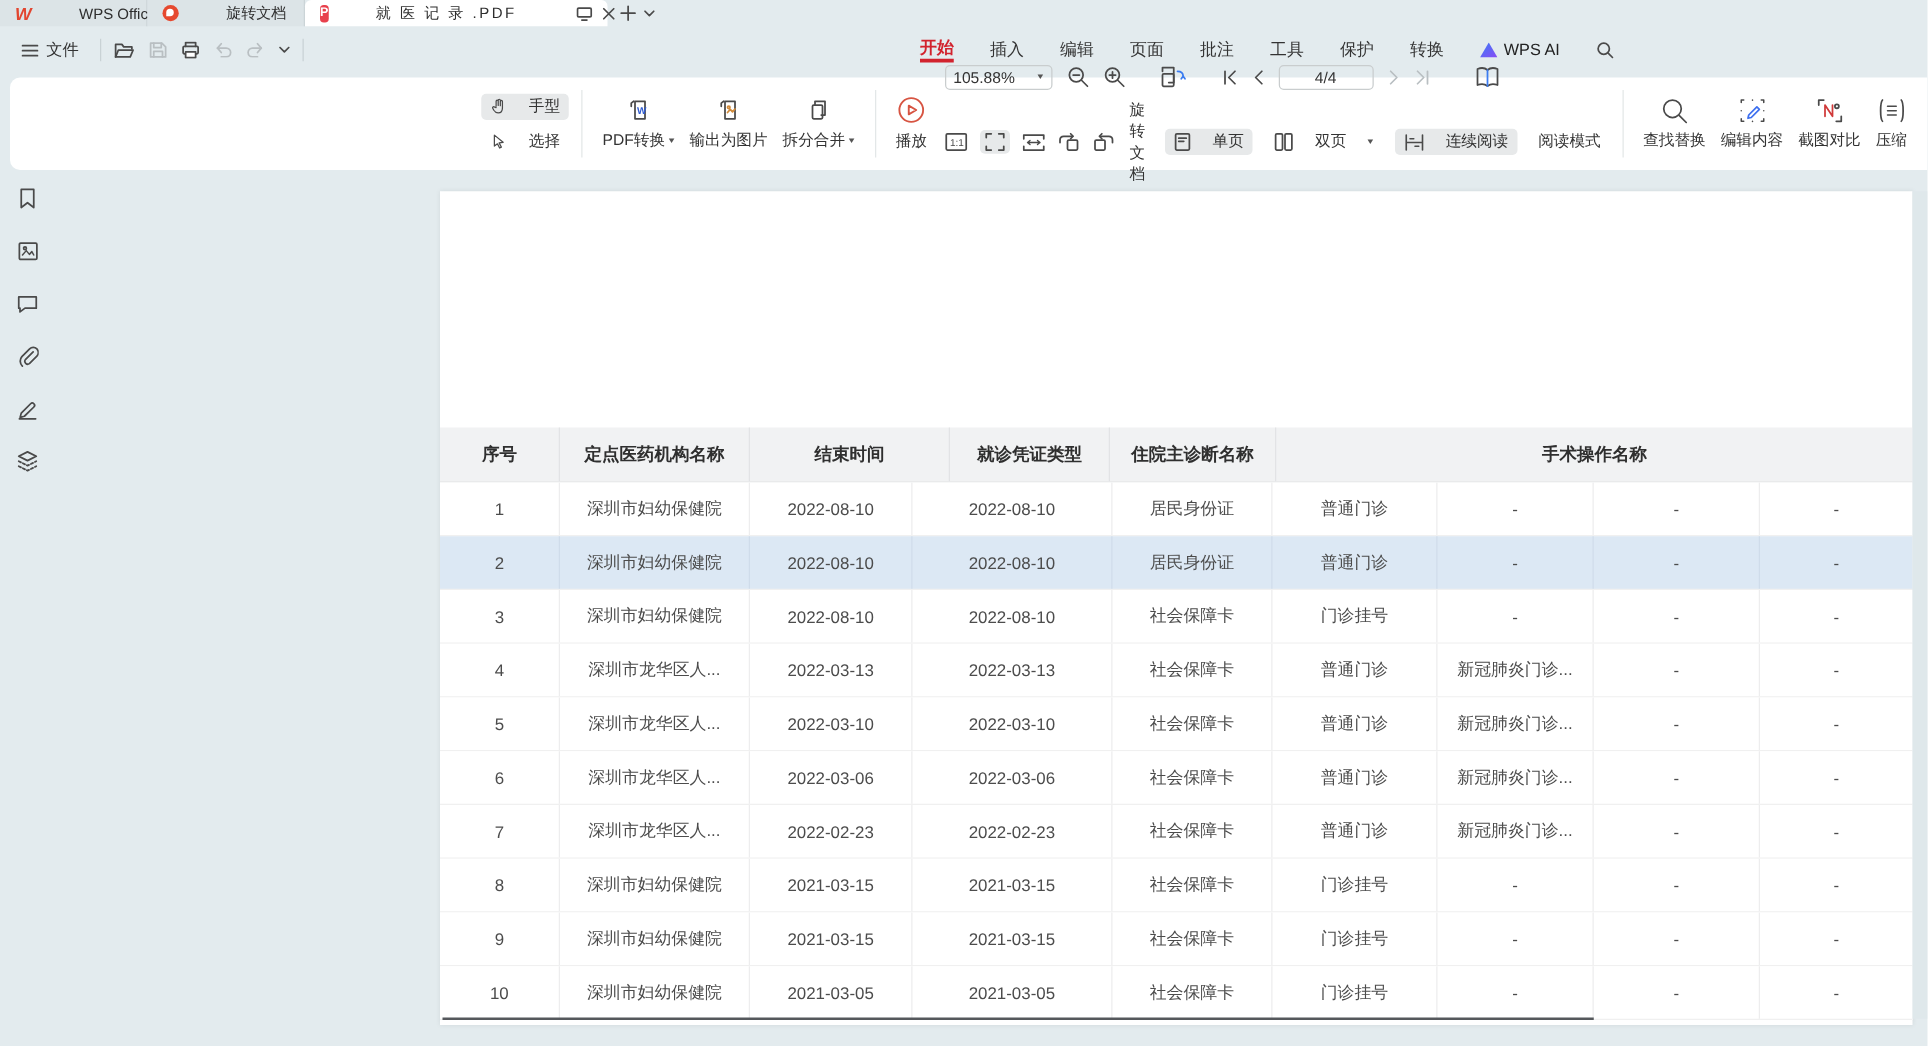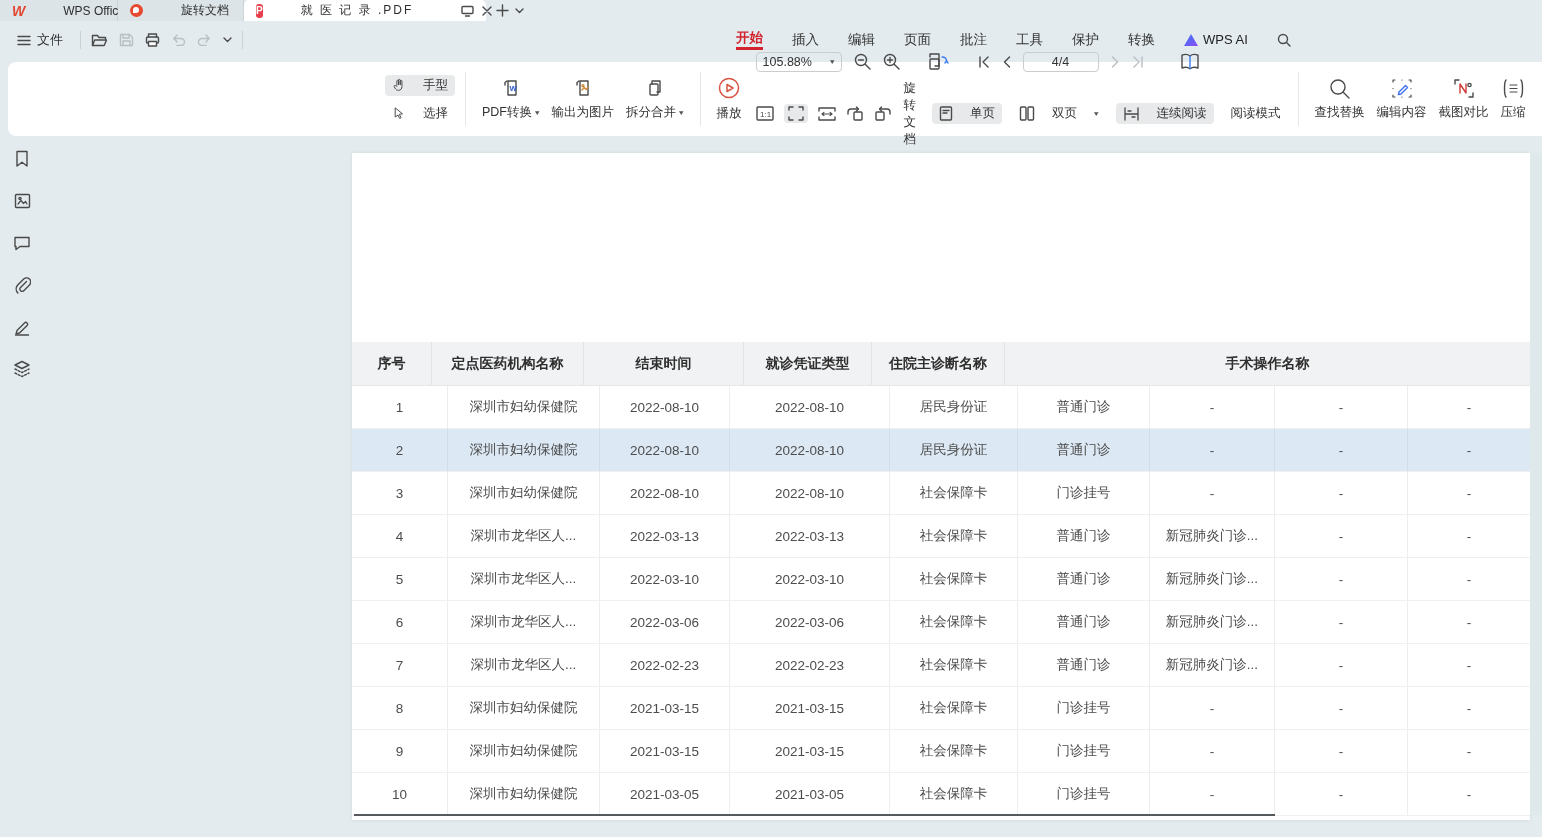--- a/index.html
+++ b/index.html
@@ -450,21 +450,21 @@
       <svg class="s" width="18" height="18" viewBox="0 0 18 18">
           <path d="M9 1.5L16 5 9 8.5 2 5z"></path>
           <path d="M2 9l7 3.5L16 9M2 13l7 3.5 7-3.5" stroke-dasharray="2 1.6"></path>
         </svg>
     </span>
   </div>
 
   <div class="page">
     <div class="doc-table">
       <div class="t-head">
-          <div class="th" style="width: 80px;">序号</div>
+          <div class="th" style="width: 96px;">序号</div>
           <div class="th" style="width: 152px;">定点医药机构名称</div>
           <div class="th" style="width: 160px;">结束时间</div>
           <div class="th" style="width: 128px;">就诊凭证类型</div>
           <div class="th" style="width: 133px;">住院主诊断名称</div>
           <div class="th" style="flex: 1 1 0%; border-right: none;">手术操作名称</div>
         </div>
       <div>
           <div class="tr">
             <div class="td" style="width: 96px;">1</div>
             <div class="td" style="width: 152px;">深圳市妇幼保健院</div>

